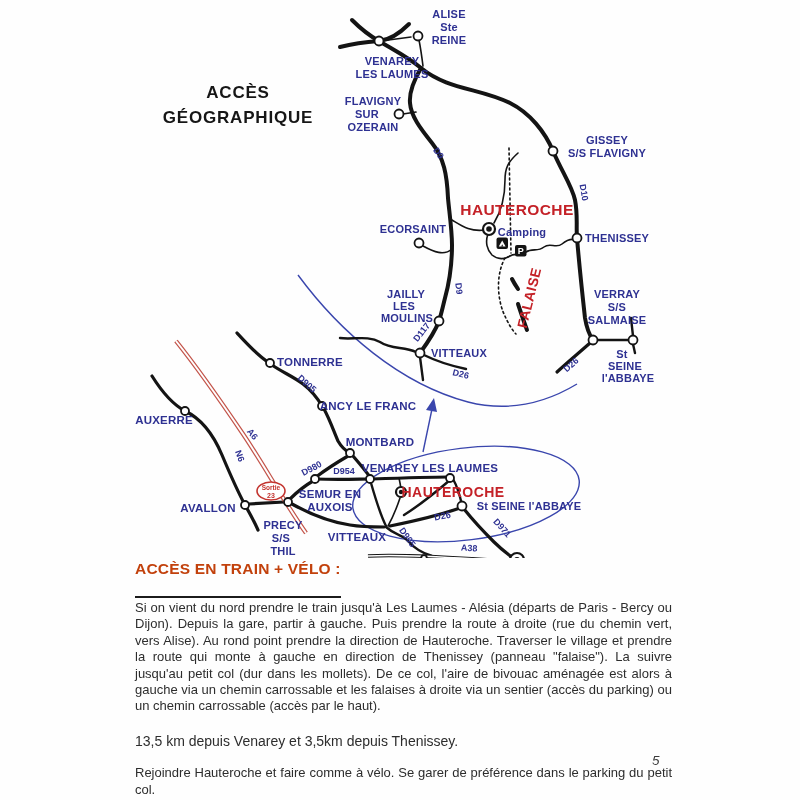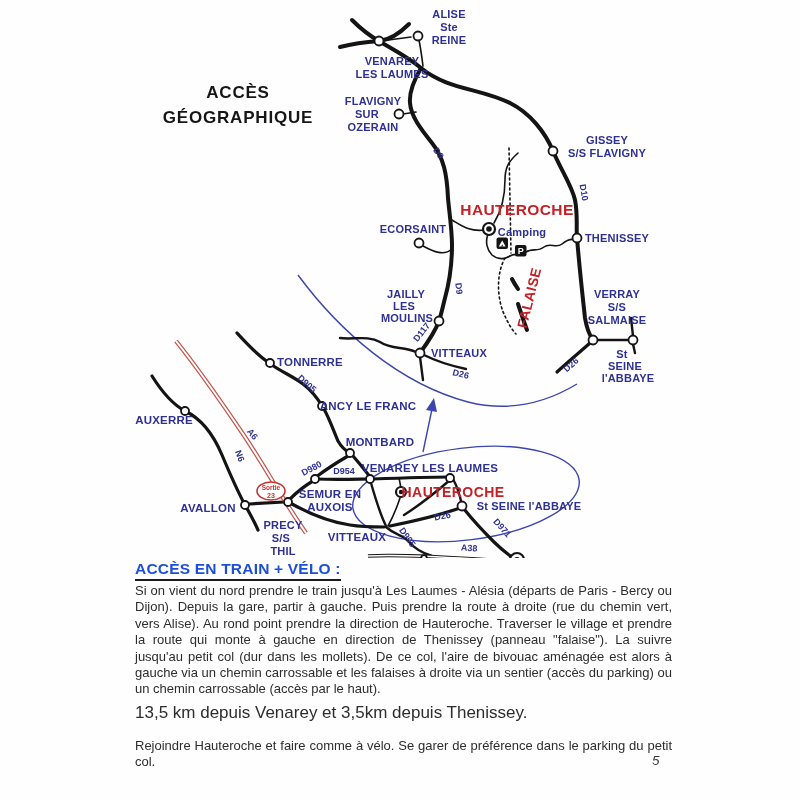--- a/index.html
+++ b/index.html
@@ -26,24 +26,24 @@
   text{font-family:"Liberation Sans",sans-serif;}
   .tl{fill:#2e3192;font-weight:600;font-size:11px;text-anchor:middle;letter-spacing:.2px}
   .tl2{fill:#2e3192;font-weight:600;font-size:11.5px;text-anchor:middle;letter-spacing:.2px}
   .rdl{fill:#2e3192;font-weight:600;font-size:9px;text-anchor:middle}
   .hl{fill:#c42127;font-weight:800;text-anchor:middle;letter-spacing:.4px}
   .redsm{fill:#c3342f;font-weight:700;text-anchor:middle}
   .ttl{fill:#161616;font-weight:800;font-size:17px;text-anchor:middle;letter-spacing:.8px}
   .picon{fill:#ffffff;font-weight:800;font-size:9px;text-anchor:middle}
   
   .tc{position:absolute;left:135px;top:560px;width:537px;color:#2d2d2d;}
-  .hd{display:inline-block;font-size:15.5px;font-weight:800;color:#1d4ed8;
-      border-bottom:2.2px solid #1b1b1b;padding-bottom:1px;margin:0;letter-spacing:.2px}
+  .hd{display:inline-block;font-size:15.5px;font-weight:800;color:#c2410c;
+      border-bottom:2.2px solid #1b1b1b;padding-bottom:18px;margin:0;letter-spacing:.2px}
   .bd{font-size:13px;line-height:1.26;margin:2px 0 0;text-align:justify}
-  .dist{font-size:17px;line-height:1.26;margin:4px 0 0}
+  .dist{font-size:14px;line-height:1.26;margin:18px 0 0}
   .sec2{margin-top:15px}
   .pagenum{position:absolute;left:652px;top:753px;font-style:italic;font-size:13.5px;color:#3a3a3a}
 </style>
 </head>
 <body>
 
 <div class="page">
 
 <svg width="800" height="558" viewBox="0 0 800 558">
 

